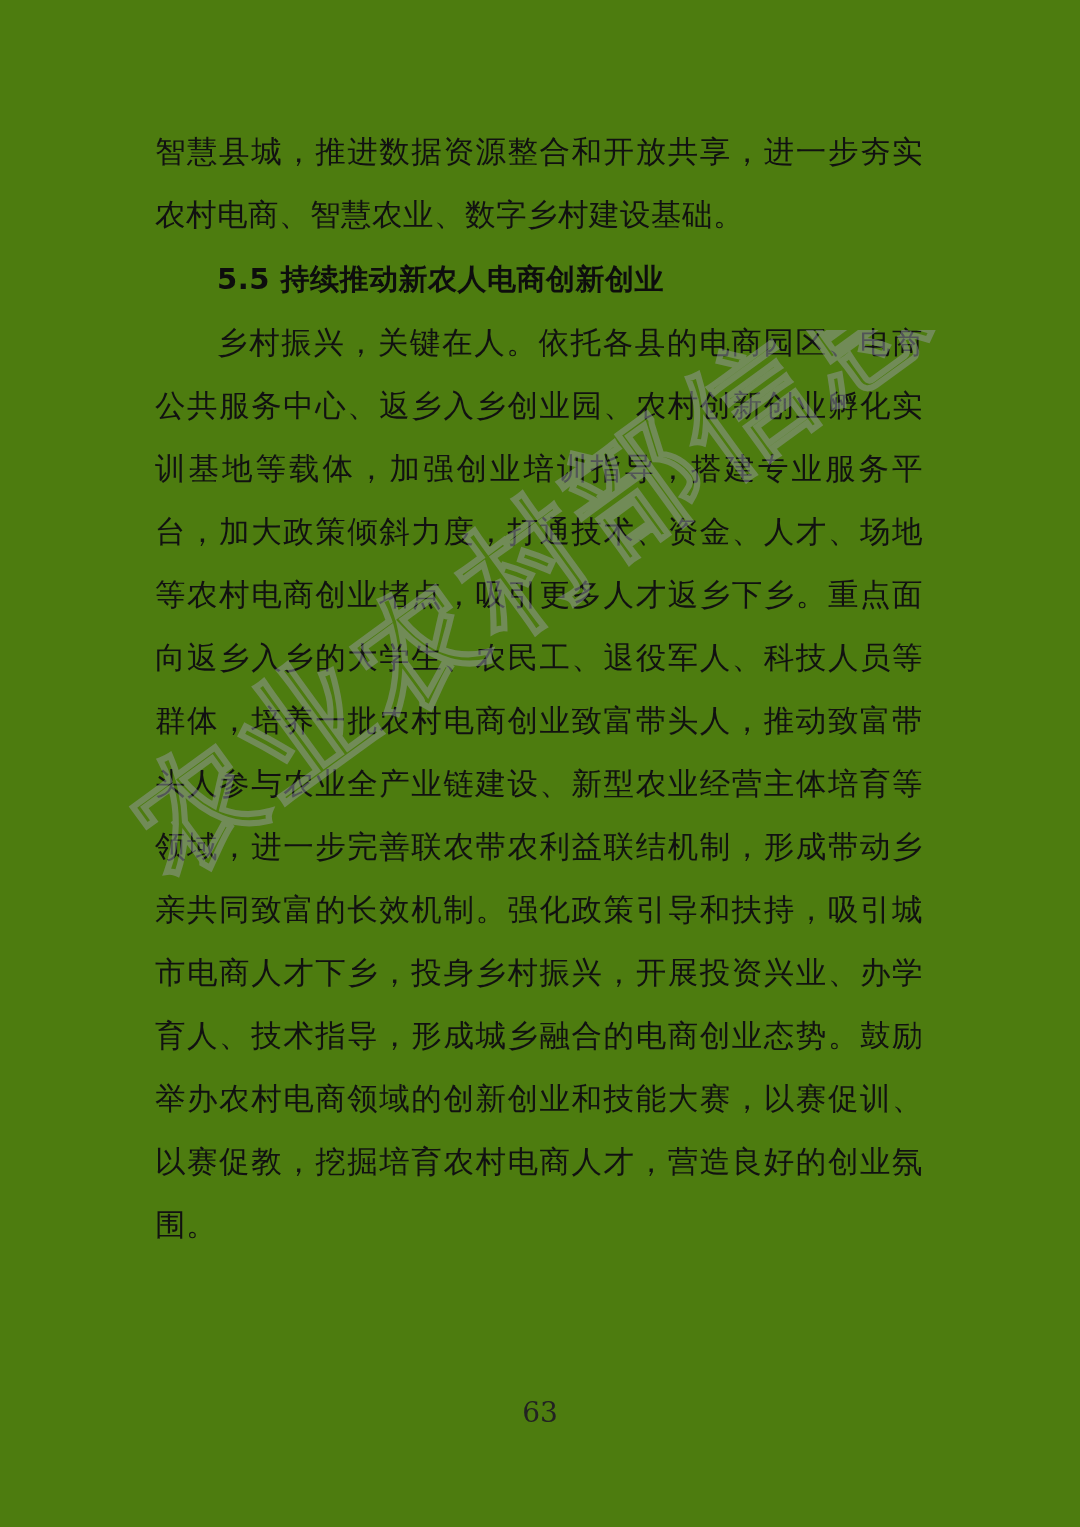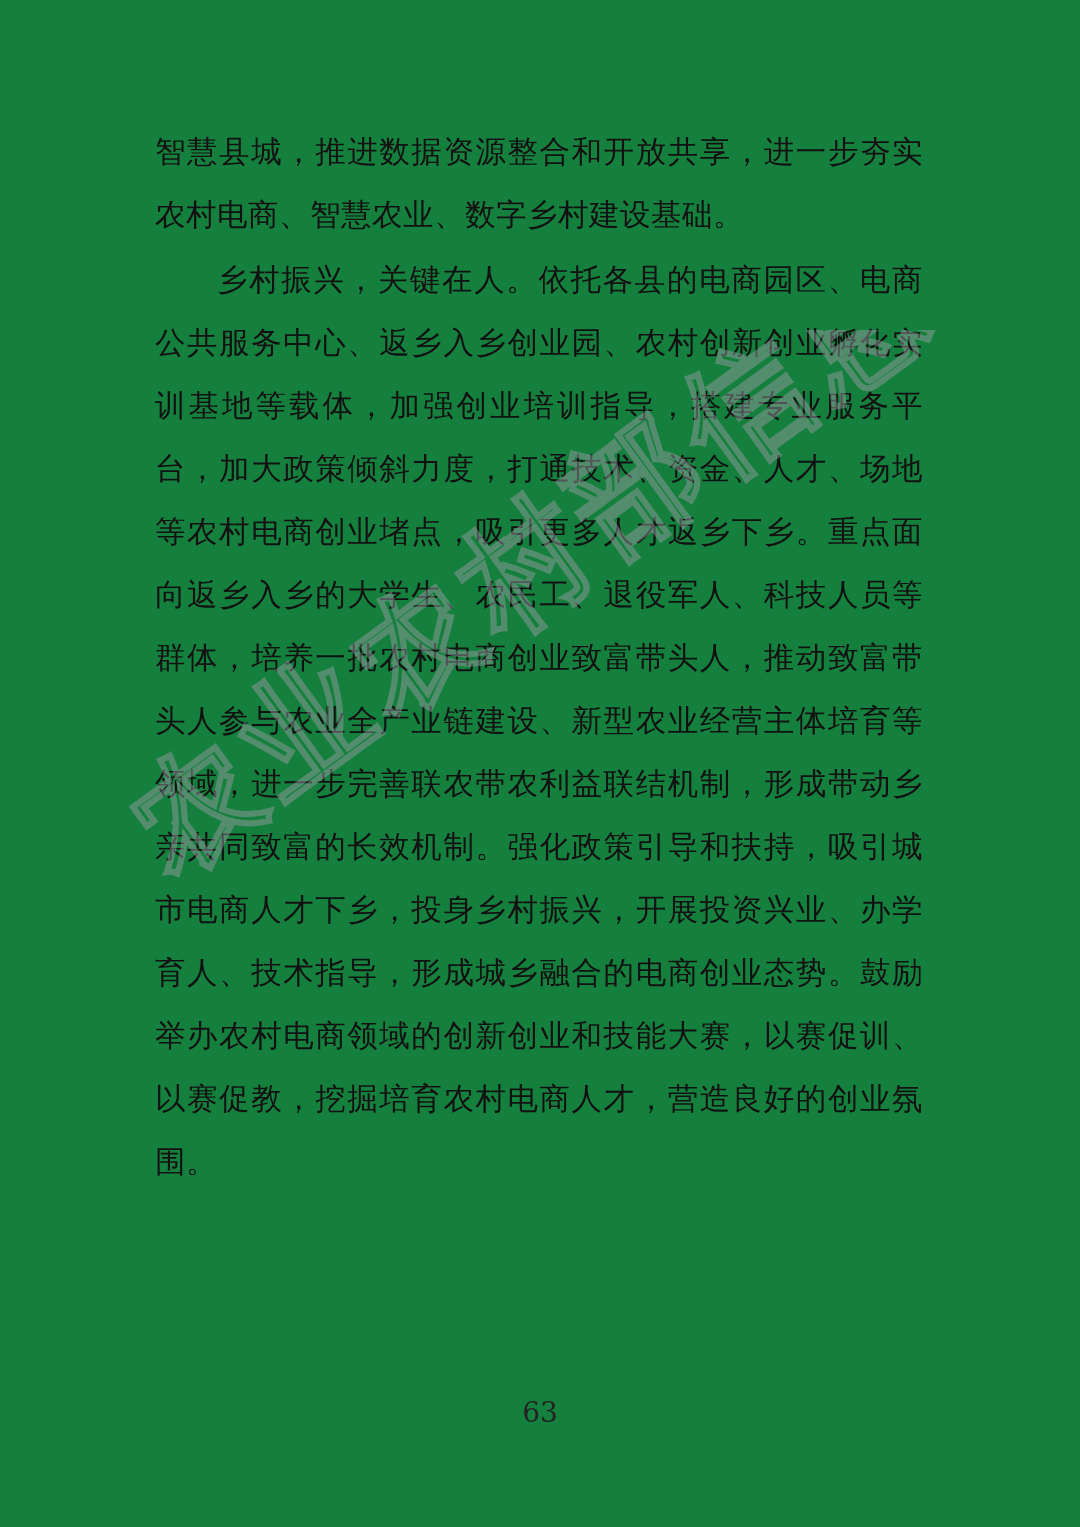--- a/index.html
+++ b/index.html
@@ -12,21 +12,21 @@
     height: 1527px;
     position: relative;
     overflow: hidden;
     font-family: "DejaVu Sans", sans-serif;
     color: #111111;
   }
 
   .page {
     position: absolute;
     inset: 0;
-    background: #15803d;
+    background: #4d7c0f;
     text-decoration: underline;
   }
 
   .content {
     position: absolute;
     left: 155px;
     top: 120px;
     width: 768px;
   }
 
@@ -99,20 +99,21 @@
 <body>
 
 <div class="page">
 
   <div class="content">
 
     <p class="para">智慧县城，推进数据资源整合和开放共享，进一步夯实农村电商、智慧农业、数字乡村建设基础。</p>
 
     <div class="spacer-sm"></div>
 
+    <h2 class="heading">5.5 持续推动新农人电商创新创业</h2>
 
     <p class="para indent">乡村振兴，关键在人。依托各县的电商园区、电商公共服务中心、返乡入乡创业园、农村创新创业孵化实训基地等载体，加强创业培训指导，搭建专业服务平台，加大政策倾斜力度，打通技术、资金、人才、场地等农村电商创业堵点，吸引更多人才返乡下乡。重点面向返乡入乡的大学生、农民工、退役军人、科技人员等群体，培养一批农村电商创业致富带头人，推动致富带头人参与农业全产业链建设、新型农业经营主体培育等领域，进一步完善联农带农利益联结机制，形成带动乡亲共同致富的长效机制。强化政策引导和扶持，吸引城市电商人才下乡，投身乡村振兴，开展投资兴业、办学育人、技术指导，形成城乡融合的电商创业态势。鼓励举办农村电商领域的创新创业和技能大赛，以赛促训、以赛促教，挖掘培育农村电商人才，营造良好的创业氛围。</p>
 
   </div>
 
   <div class="watermark">
     <div class="watermark-inner">农业农村部信息中心</div>
   </div>
 
   <div class="page-number">63</div>

